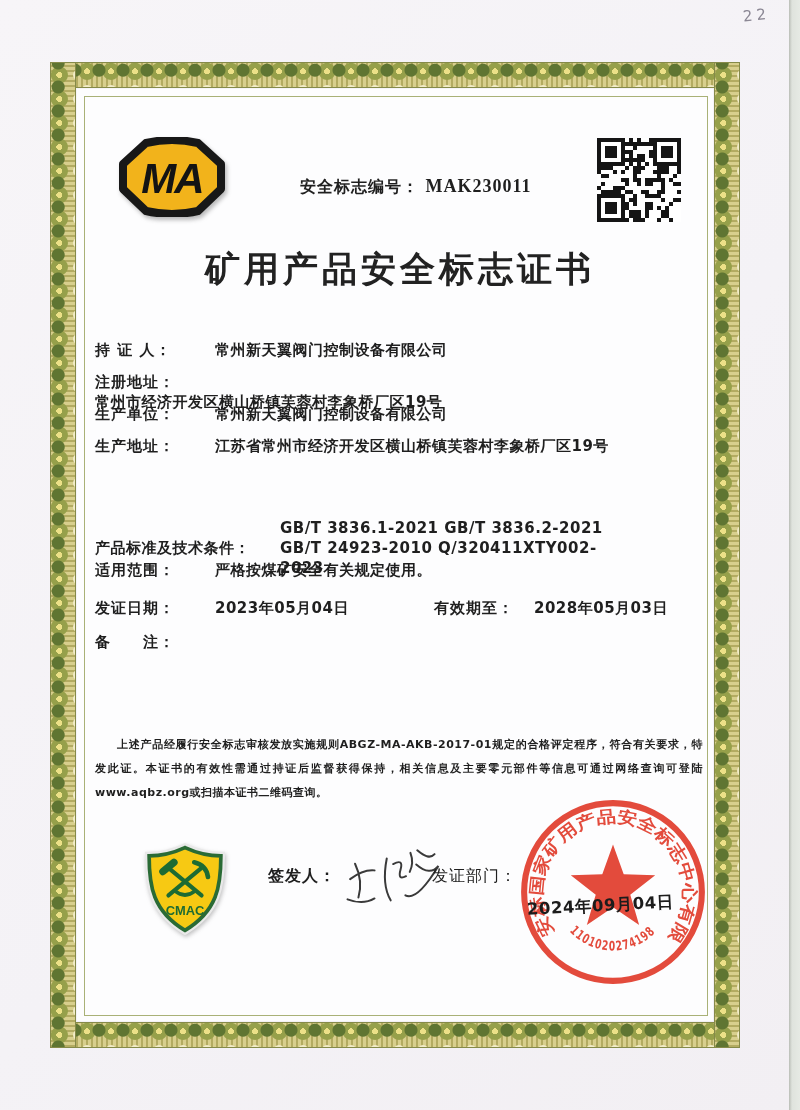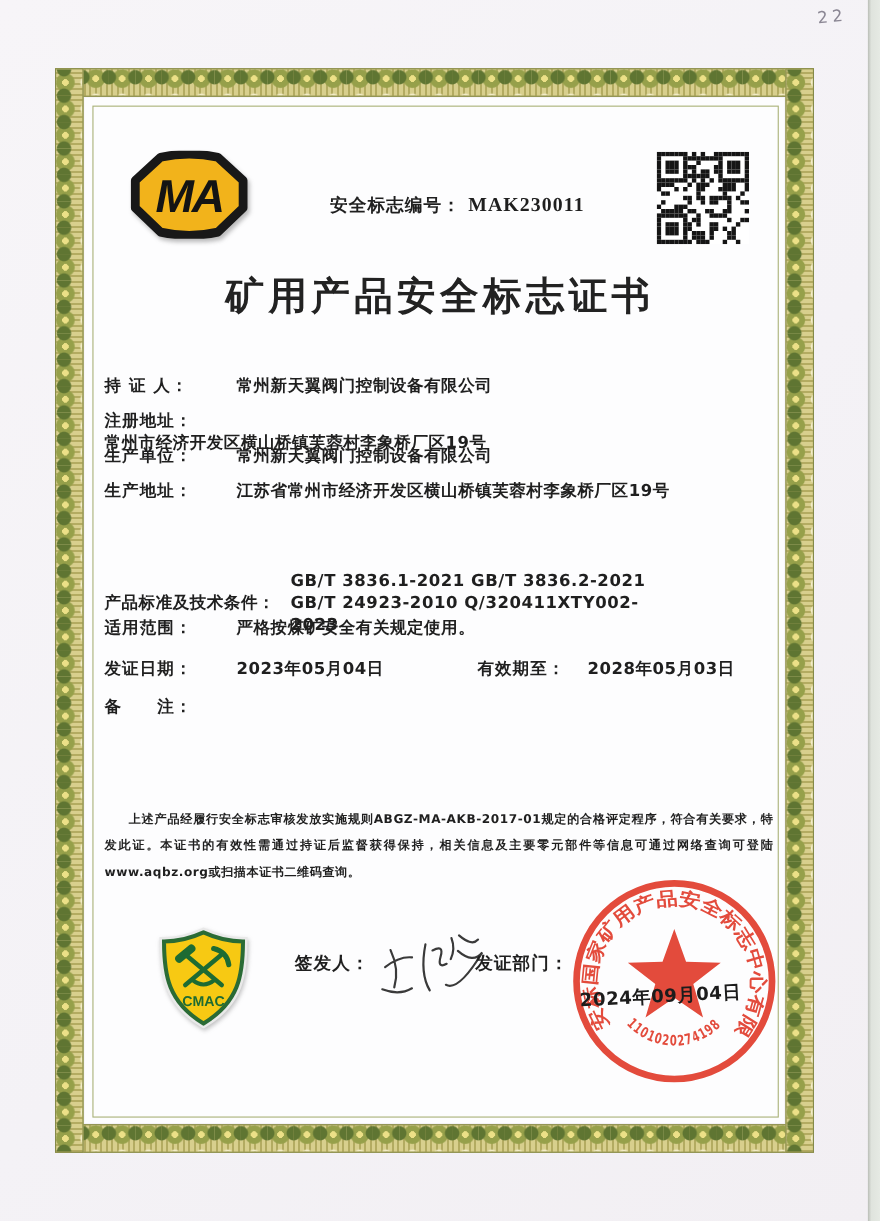--- a/index.html
+++ b/index.html
@@ -49,34 +49,34 @@
   .qr{position:absolute;left:597px;top:138px;width:84px;height:84px;}
   .title{position:absolute;left:0;top:246px;width:800px;text-align:center;
     font-size:35px;font-weight:bold;letter-spacing:4px;color:#222;}
   
   .row{position:absolute;left:95px;display:flex;font-size:15px;font-weight:bold;line-height:20px;}
   .row .lbl{width:120px;flex:0 0 auto;letter-spacing:1px;}
   .row .val{letter-spacing:0.5px;}
   .r1{top:340px;} .r2{top:372px;flex-direction:column;} .r3{top:404px;} .r4{top:436px;}
   .r5{top:464px;} .r6{top:492px;}
   .r7{top:518px;align-items:center;}
-  .r7 .lbl{width:auto;margin-right:14px;letter-spacing:0.5px;}
+  .r7 .lbl{width:auto;margin-right:30px;letter-spacing:0.5px;}
   .r7 .val{width:350px;line-height:20px;}
   .r8{top:560px;}
   .r9{top:598px;}
   .r9 .lbl2{width:100px;flex:0 0 auto;margin-left:85px;letter-spacing:1px;}
   .r10{top:632px;}
   
   .statement{position:absolute;left:95px;top:733px;width:608px;
     font-size:11px;font-weight:bold;line-height:24px;text-align:justify;text-indent:2em;letter-spacing:0.5px;}
   
   .cmac{position:absolute;left:139px;top:843px;width:92px;height:92px;filter:drop-shadow(1px 2px 2px rgba(80,80,80,.35));}
   .signer-label{position:absolute;left:268px;top:866px;font-size:16px;font-weight:bold;letter-spacing:1px;}
   .signature{position:absolute;left:342px;top:842px;width:105px;height:68px;transform:rotate(-4deg);}
-  .issuer-label{position:absolute;left:432px;top:866px;font-size:16px;font-weight:bold;letter-spacing:1px;}
+  .issuer-label{position:absolute;left:432px;top:866px;font-size:16px;font-weight:normal;letter-spacing:1px;}
   .stamp{position:absolute;left:512px;top:791px;width:202px;height:202px;opacity:.9;mix-blend-mode:multiply;}
   .stamp-date{position:absolute;left:527px;top:895px;font-size:16.5px;font-weight:bold;color:#1c1c1c;
     transform:rotate(-3deg);letter-spacing:0.5px;}
 </style>
 </head>
 <body>
 
 <div class="scan">
   <div class="scan-edge"></div>
   <div class="corner-note">22</div>

